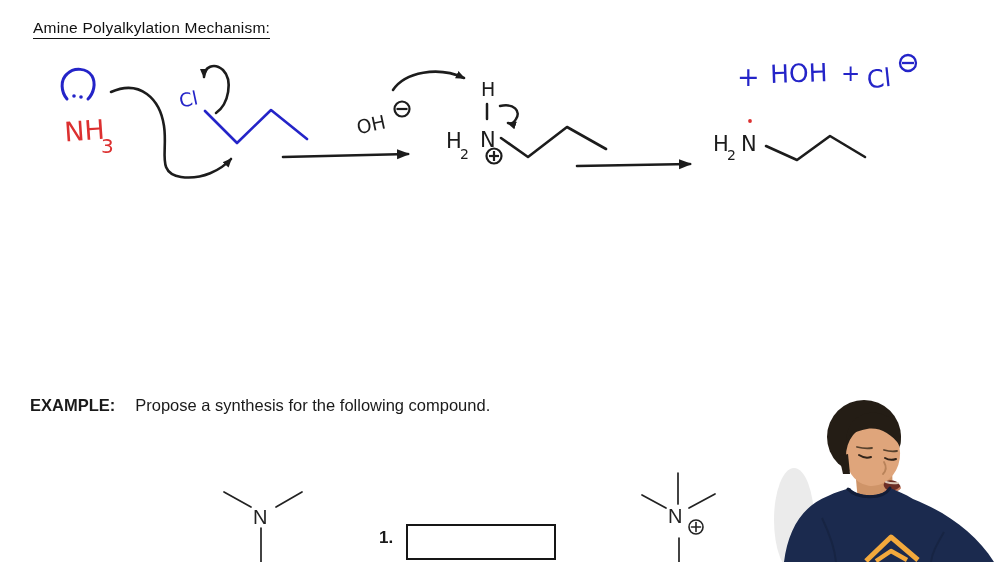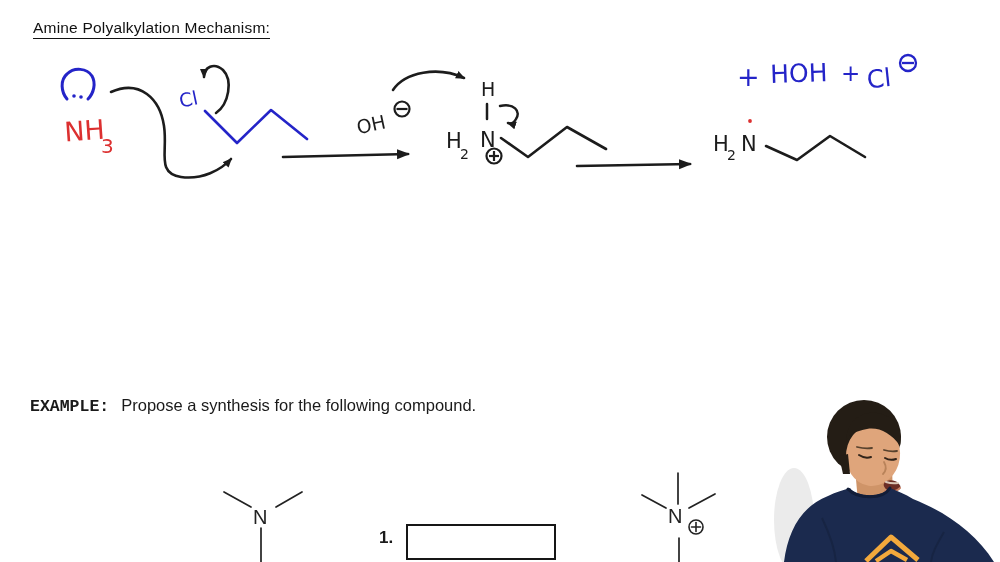--- a/index.html
+++ b/index.html
@@ -1,21 +1,21 @@
 <!DOCTYPE html>
 <html><head>
 <meta charset="utf-8">
 <style>
   html,body{margin:0;padding:0;background:#ffffff;}
   .stage{position:relative;width:1000px;height:562px;background:#ffffff;overflow:hidden;
          font-family:"Liberation Sans",sans-serif;padding-left:48px;}
   .title{position:absolute;left:33px;top:19px;font-size:15.5px;color:#111;
          border-bottom:1.5px solid #111;padding-bottom:1px;letter-spacing:.2px;}
   .example-line{position:absolute;left:30px;top:396px;font-size:16.5px;color:#1a1a1a;}
-  .example-line .hd{font-weight:bold;margin-right:12px;font-family:Liberation Mono, monospace;}
+  .example-line .hd{font-weight:bold;margin-right:20px;}
   .step-label{position:absolute;left:379px;top:528px;font-size:17px;font-weight:700;color:#1a1a1a;}
   .answer-box{position:absolute;left:406px;top:524px;width:146px;height:32px;
               border:2.2px solid #161616;background:#fff;}
   svg.draw{position:absolute;left:0;top:0;}
   .hw{font-family:"DejaVu Sans",sans-serif;}
   .typ{font-family:"Liberation Sans",sans-serif;}
 </style>
 </head>
 <body>
 

